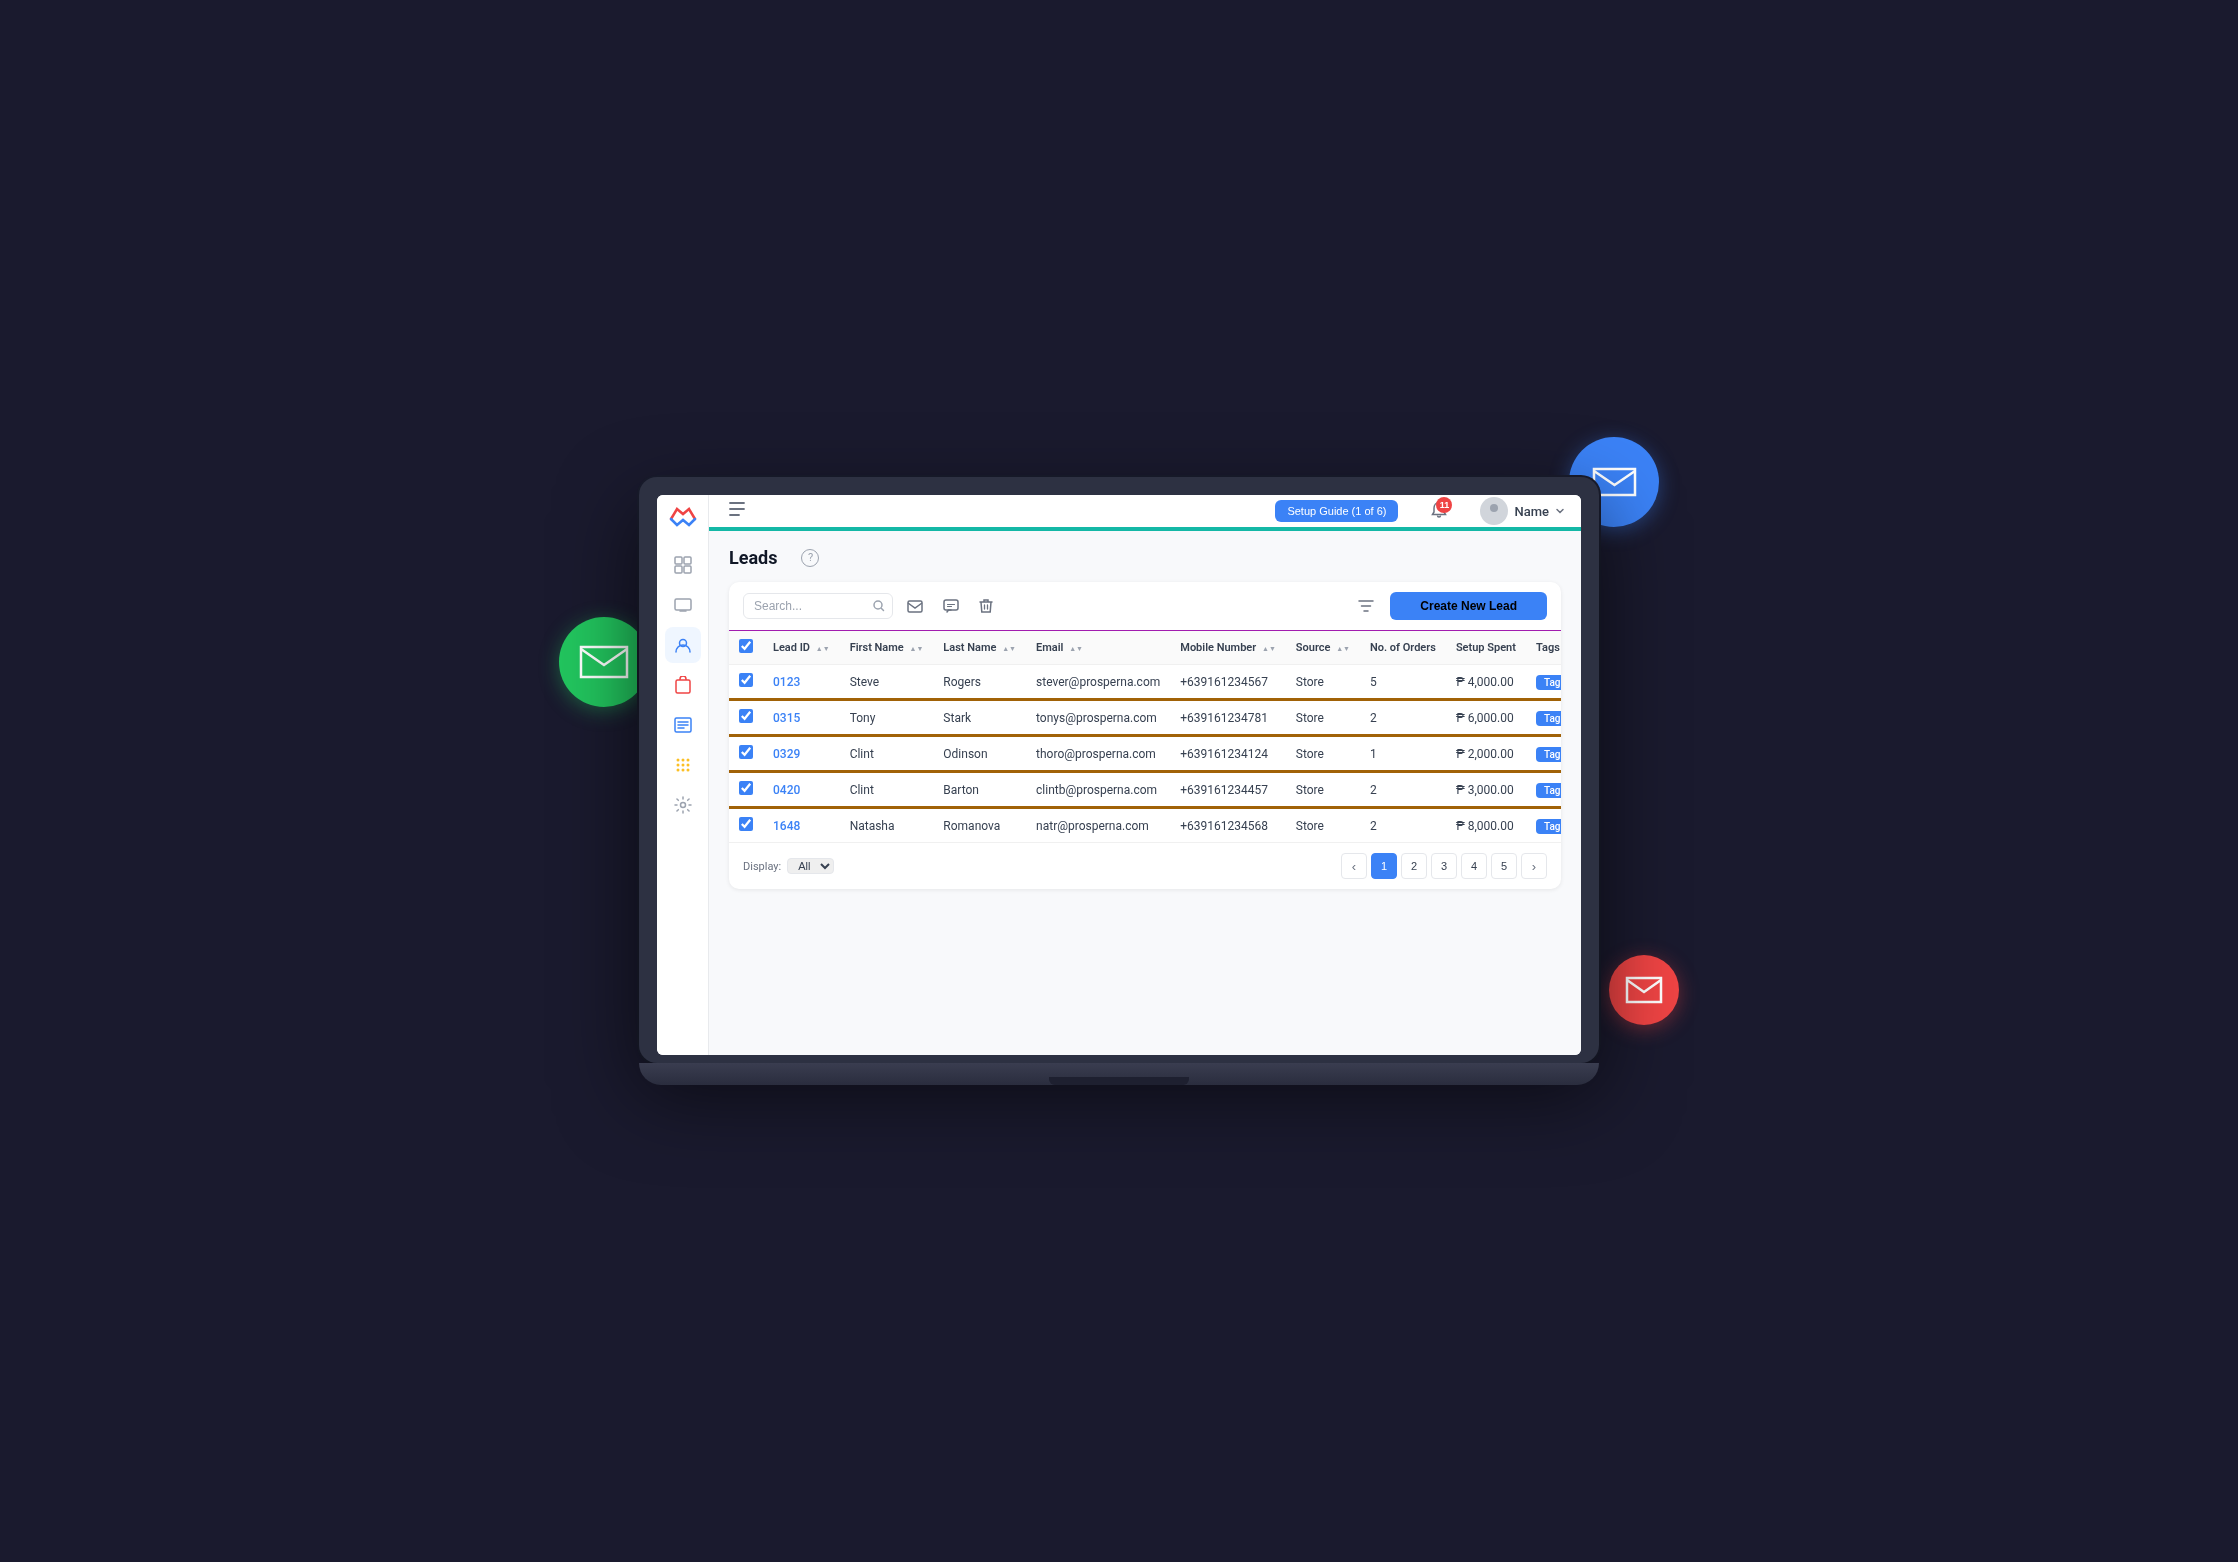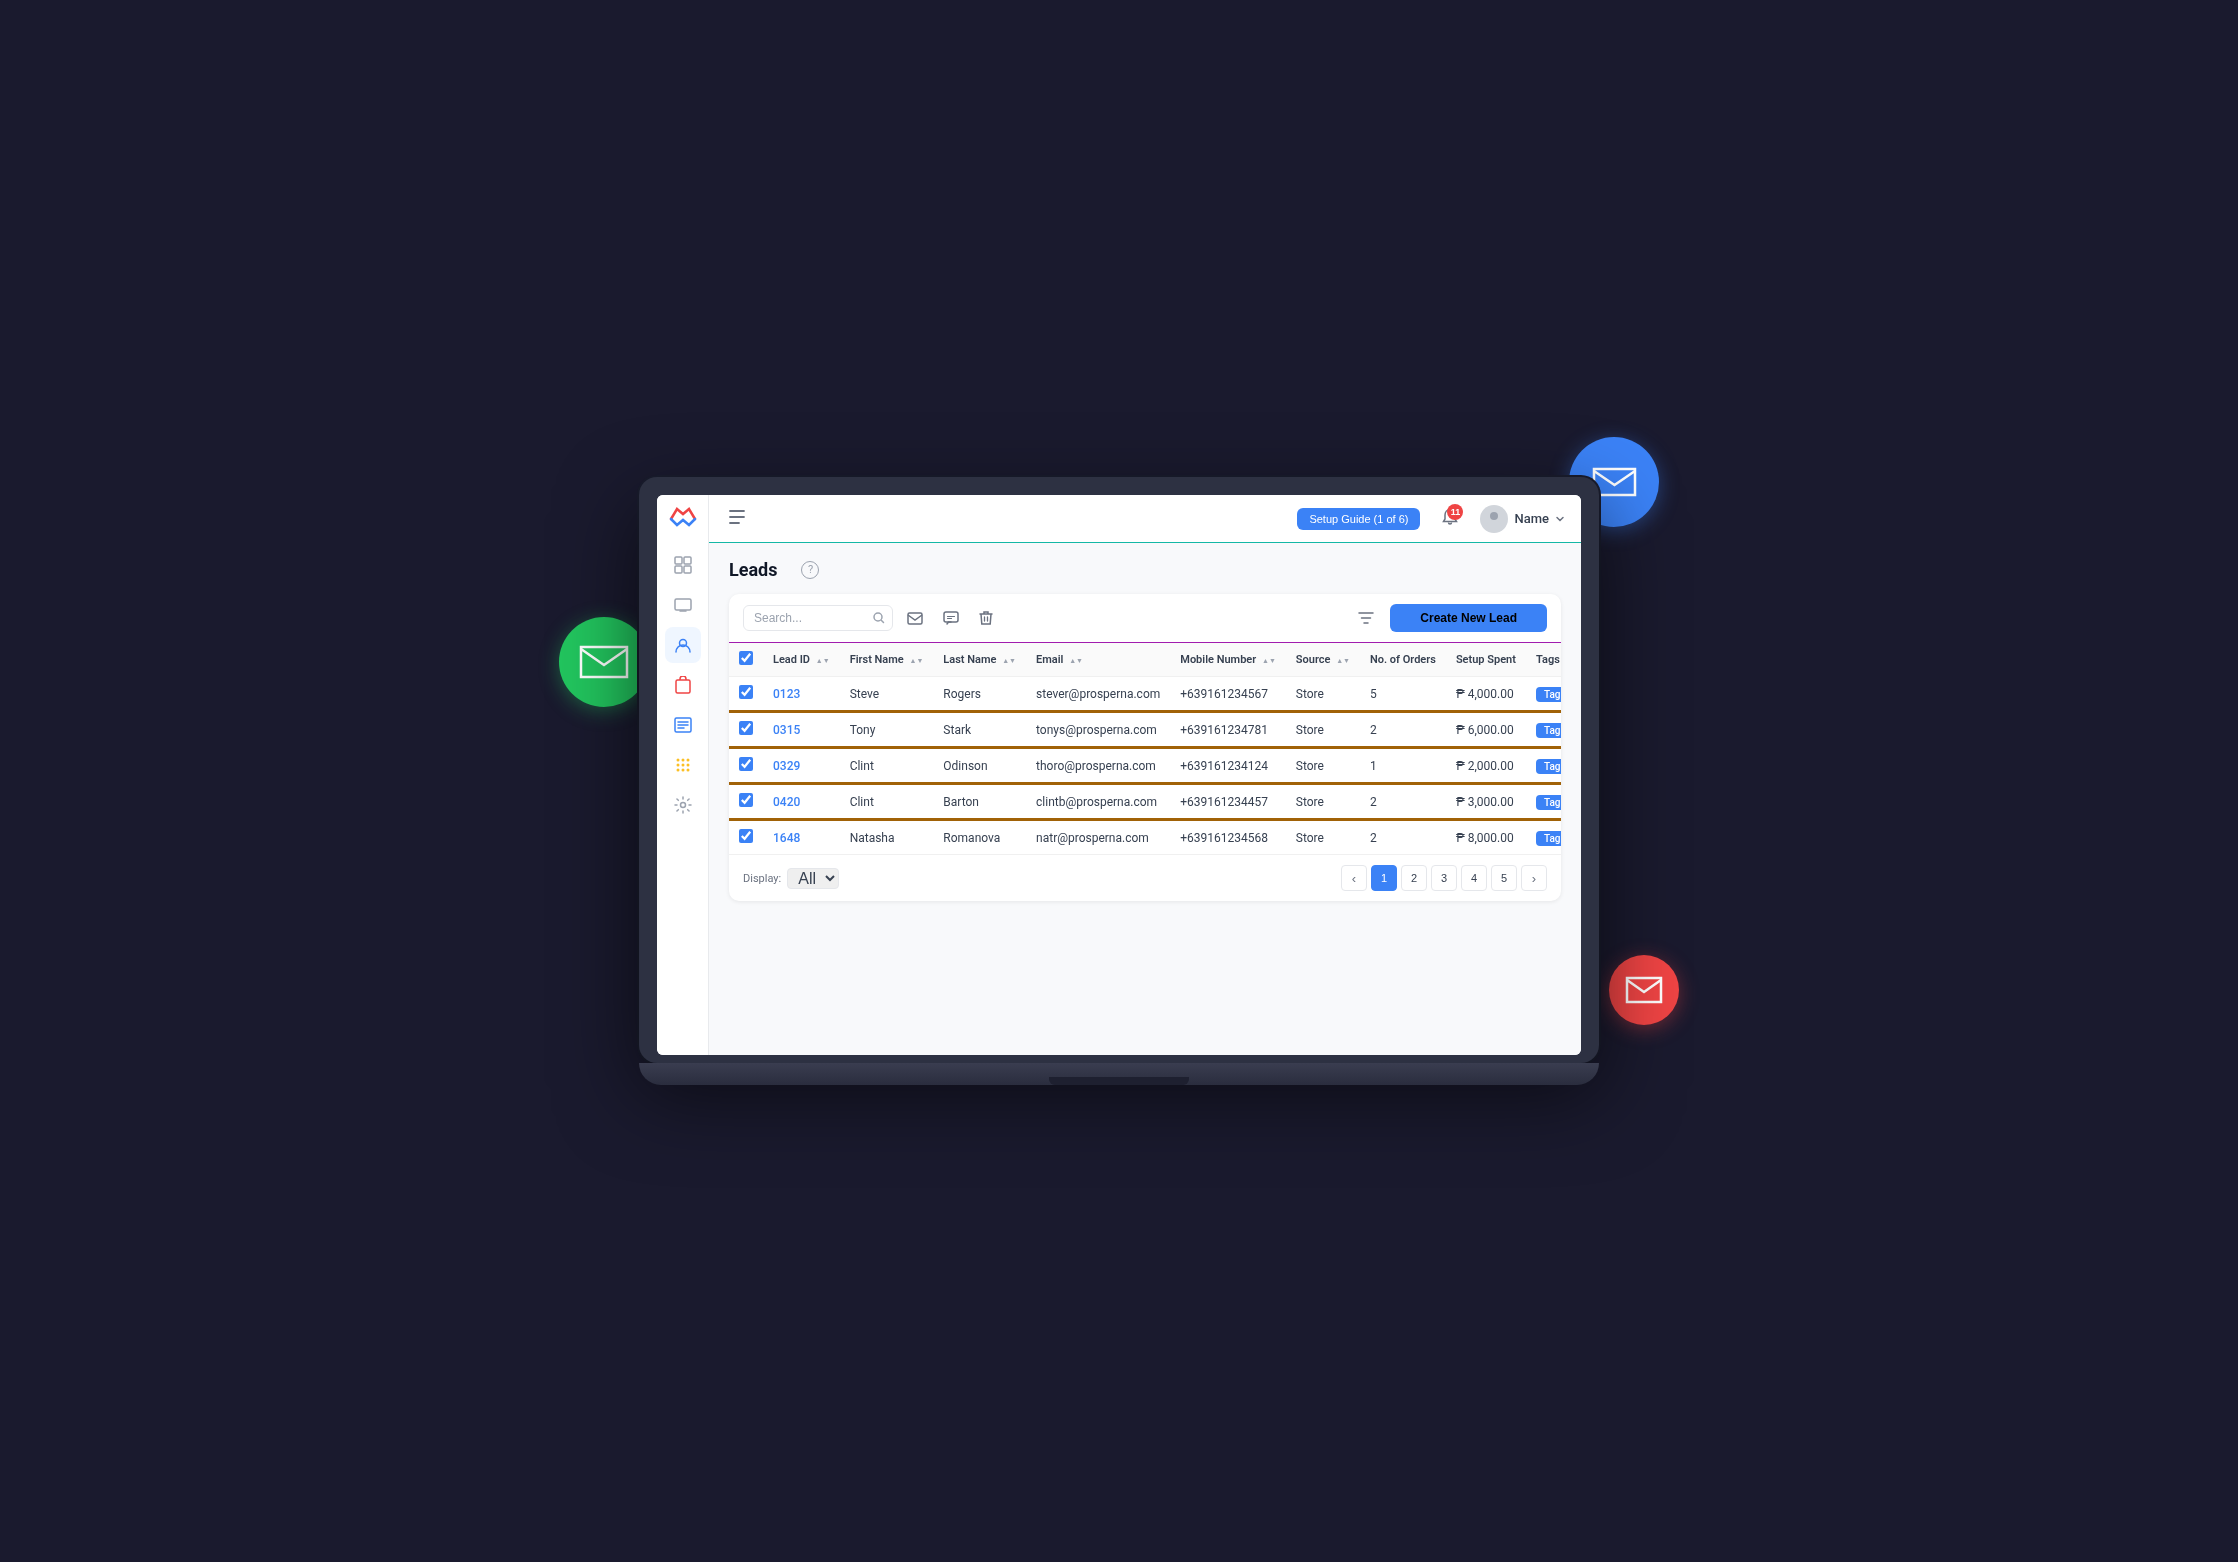--- a/index.html
+++ b/index.html
@@ -140,26 +140,26 @@
     .main-content {
       flex: 1;
       display: flex;
       flex-direction: column;
       overflow: hidden;
     }
 
     
     .header {
       background: #ffffff;
-      border-bottom: 1px solid #14b8a6;
-      height: 48px;
+      border-bottom: 4px solid #14b8a6;
+      height: 36px;
       display: flex;
       align-items: center;
       padding: 0 16px;
-      gap: 17px;
+      gap: 28px;
     }
     .header-spacer { flex: 1; }
     .setup-guide-btn {
       background: #3b82f6;
       color: white;
       border: none;
       border-radius: 6px;
       padding: 5px 12px;
       font-size: 11px;
       cursor: pointer;
@@ -374,21 +374,21 @@
       display: flex;
       align-items: center;
       padding: 10px 14px;
       border-top: 1px solid #f0f0f0;
     }
     .display-label { font-size: 11px; color: #6b7280; margin-right: 6px; }
     .display-select {
       border: 1px solid #e5e7eb;
       border-radius: 4px;
       padding: 0 6px;
-      font-size: 16px;
+      font-size: 11px;
       color: #374151;
     }
     .pagination {
       margin-left: auto;
       display: flex;
       align-items: center;
       gap: 4px;
     }
     .page-btn {
       width: 26px;

